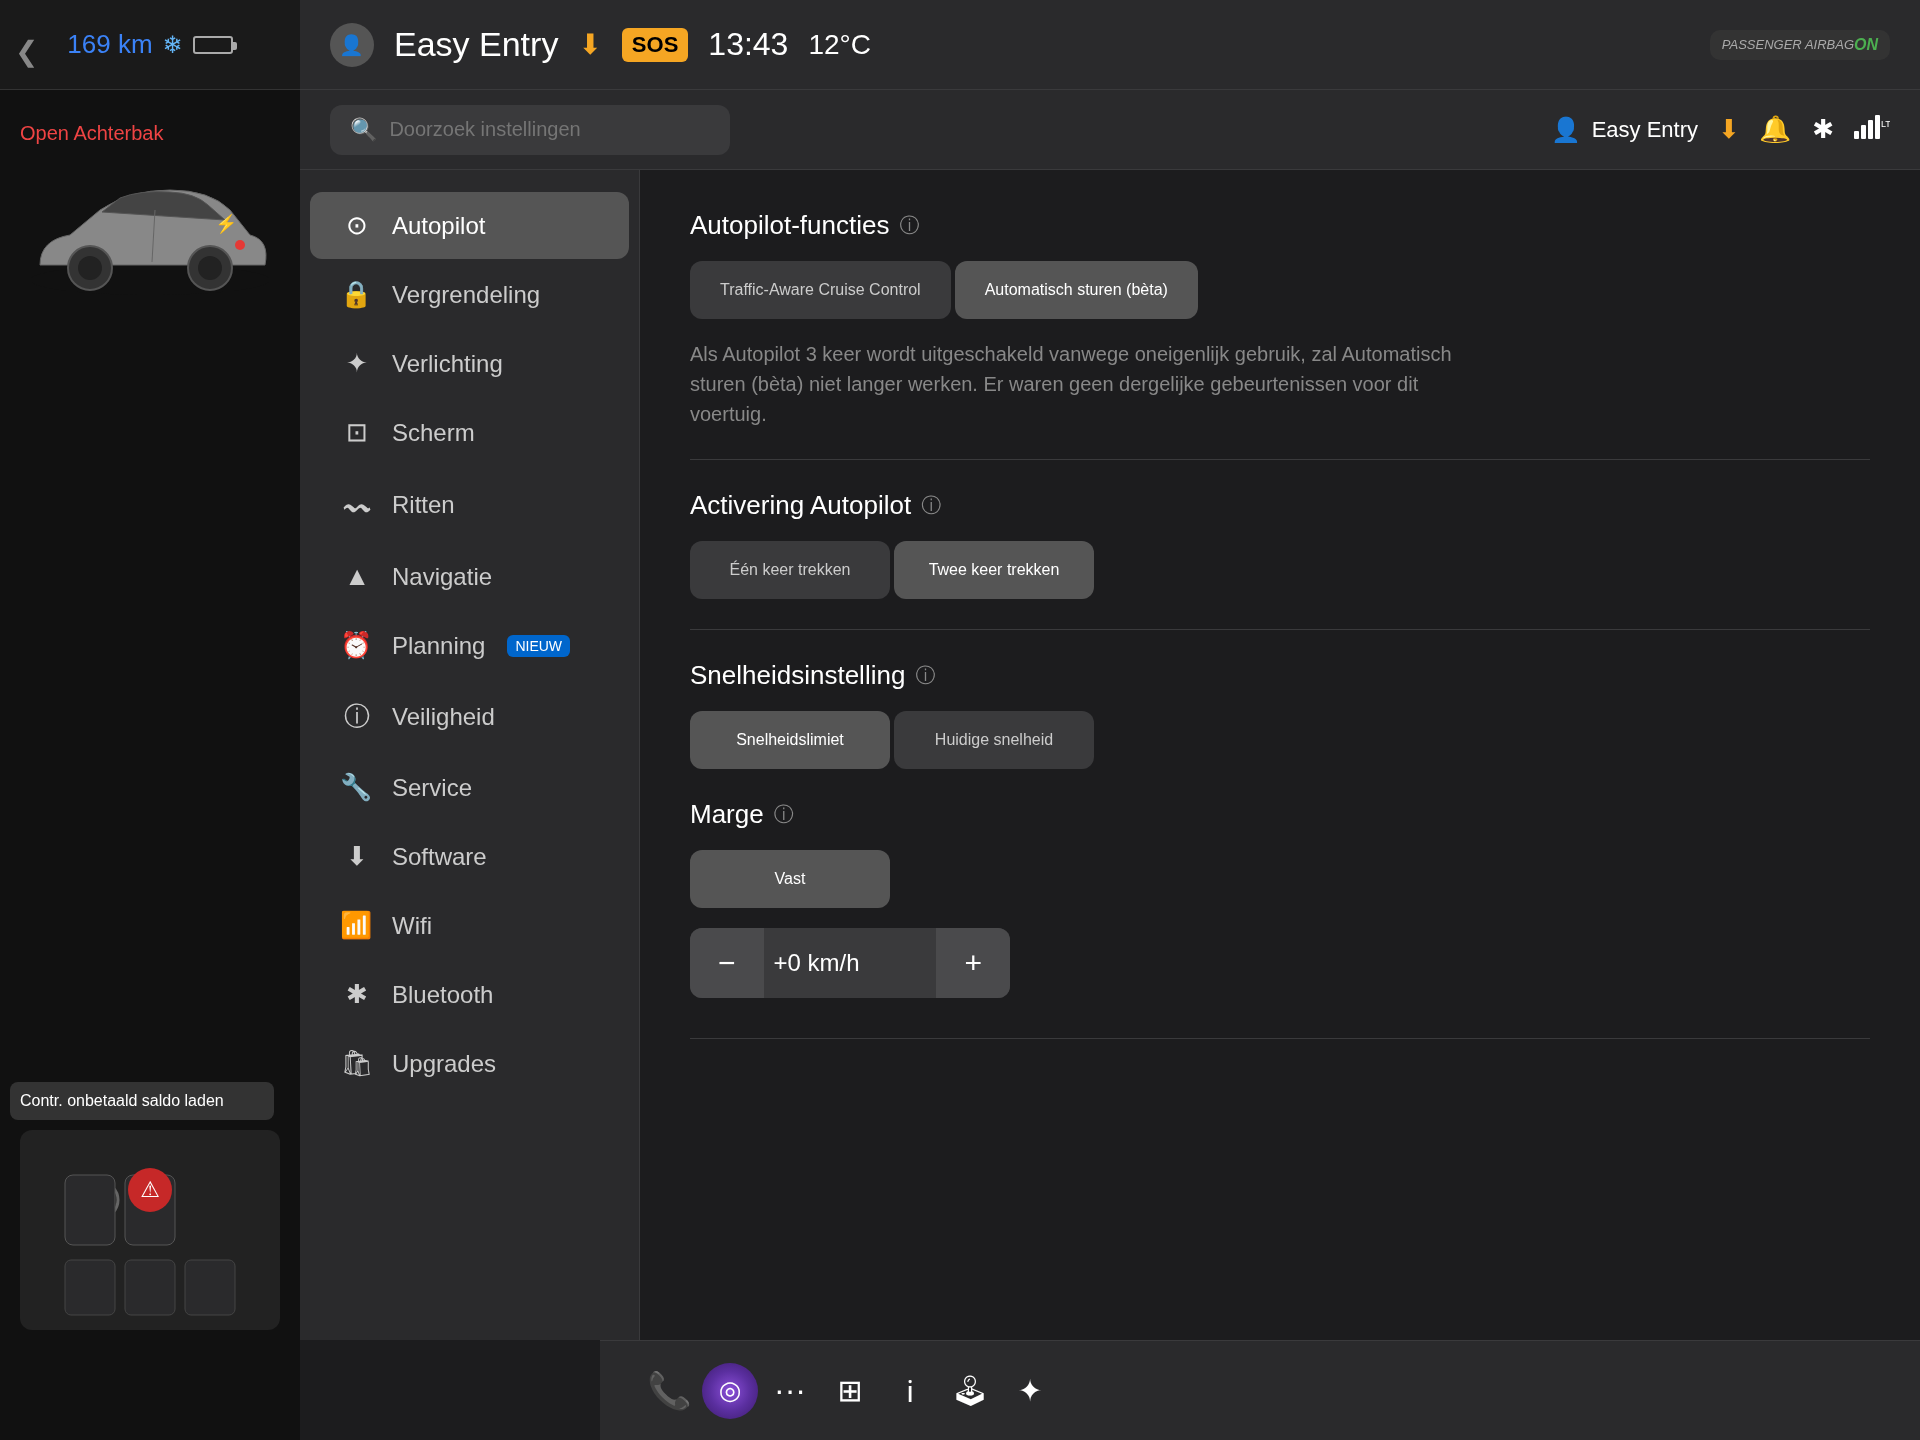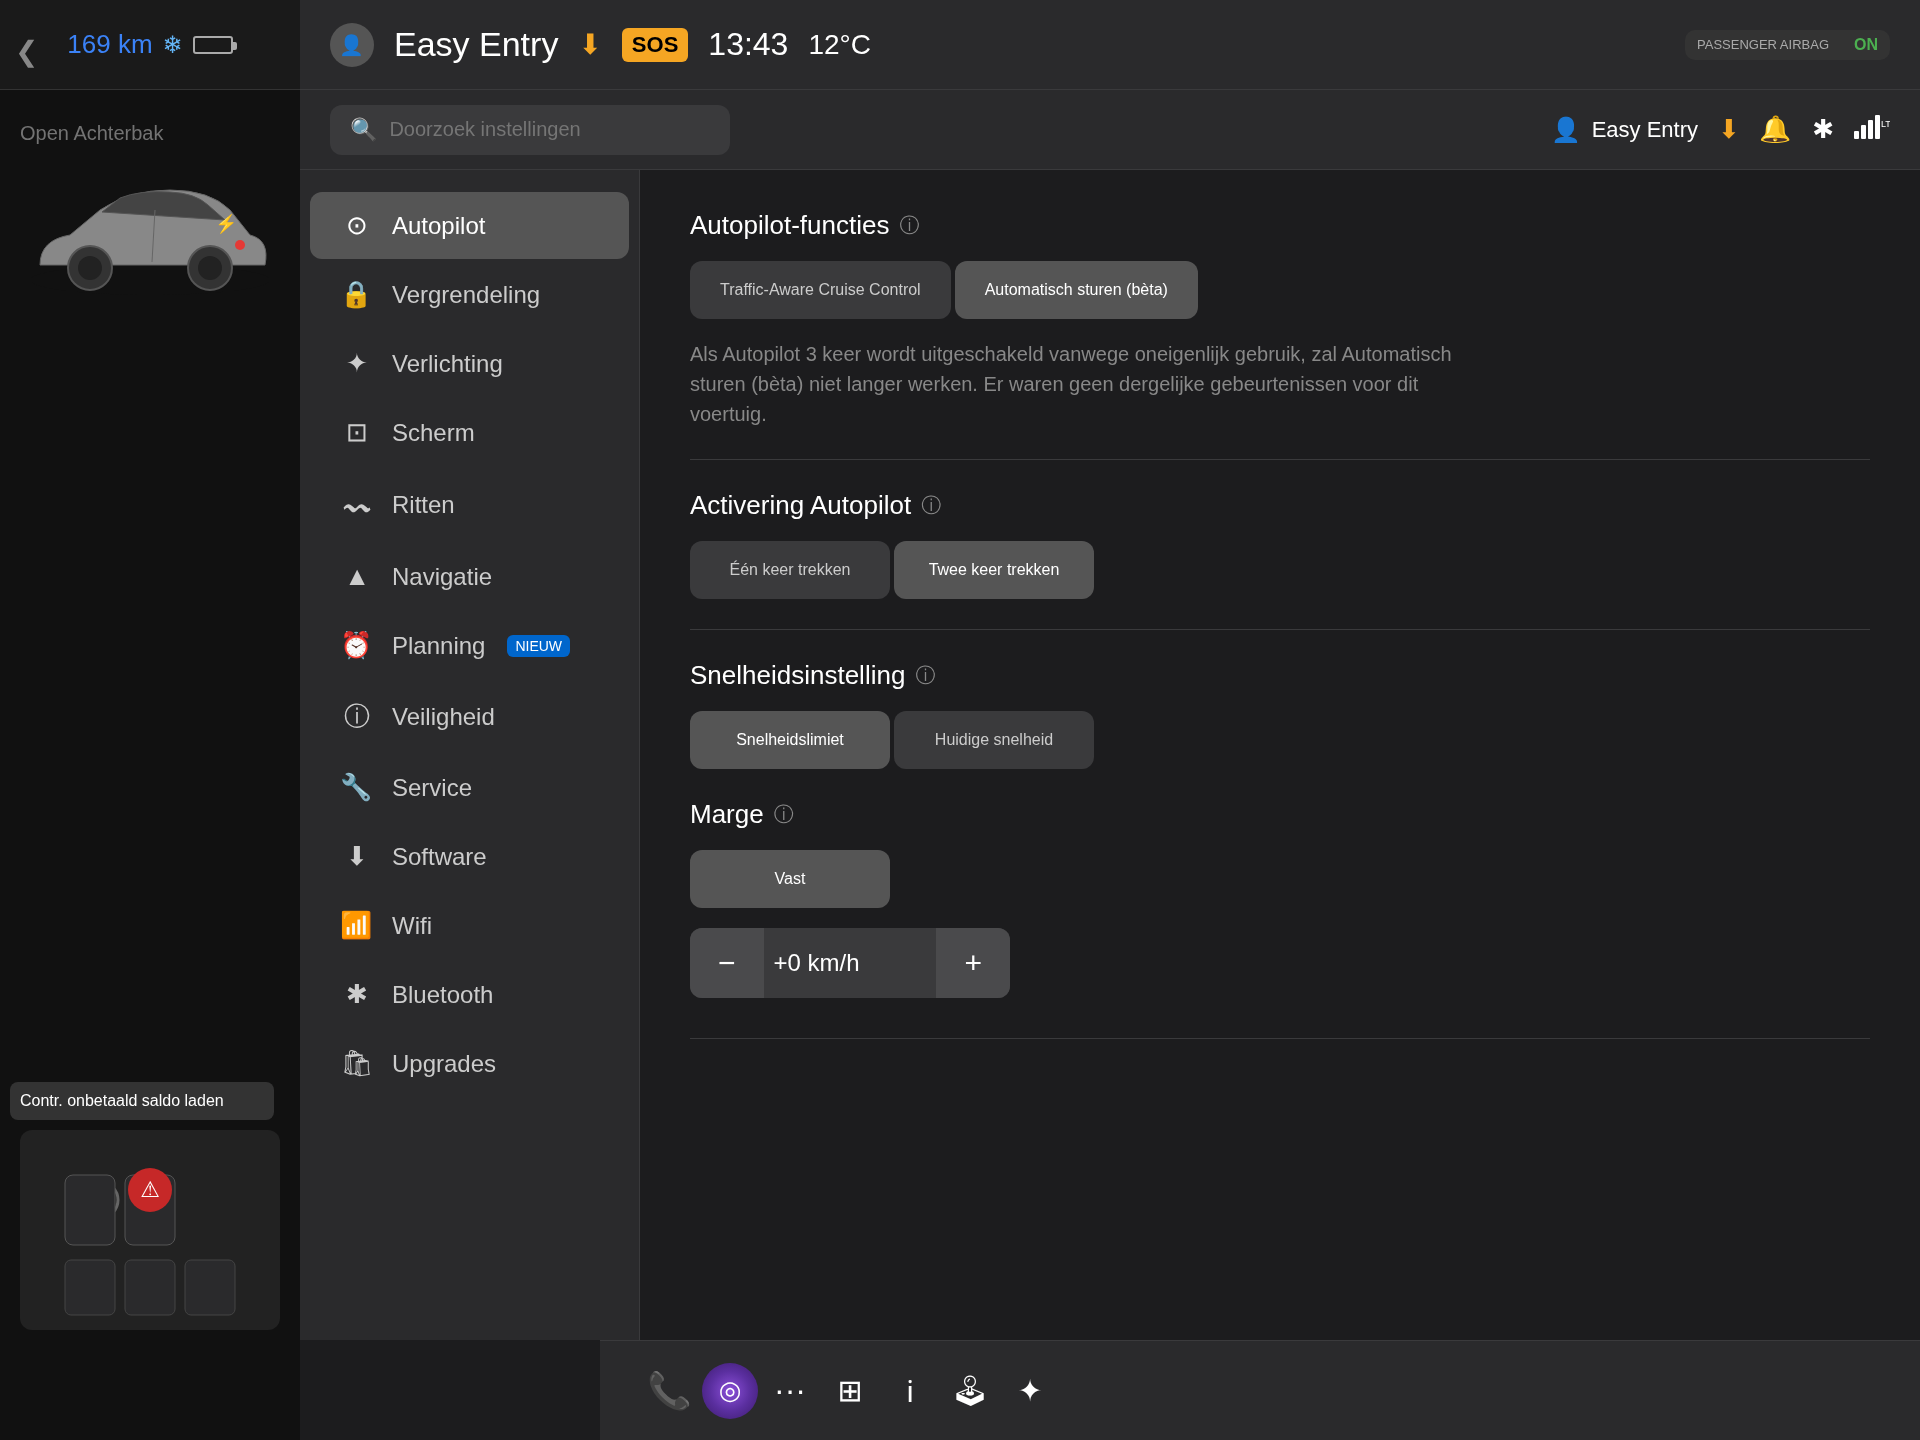--- a/index.html
+++ b/index.html
@@ -131,23 +131,24 @@
       font-size: 28px;
     }
 
     .passenger-airbag {
       margin-left: auto;
       background: #333;
       border-radius: 10px;
       padding: 6px 12px;
       display: flex;
       align-items: center;
-      gap: 25px;
+      gap: 0;
       color: #fff;
       font-size: 14px;
+      font-style: italic;
     }
 
     .airbag-on { color: #4caf50; font-weight: bold; font-size: 16px; }
 
     
     .second-bar {
       height: 80px;
       background: #2a2a2c;
       display: flex;
       align-items: center;
@@ -425,21 +426,21 @@
   <div class="left-top-bar">
     <span class="left-arrow">❮</span>
     <span style="color:#3b82f6;font-size:26px;font-weight:300;">169 km</span>
     <span class="snowflake-icon">❄</span>
     <span class="battery-bar">
       <span class="battery-fill"></span>
     </span>
   </div>
 
   <div style="position:absolute;top:100px;left:10px;width:280px;height:260px;">
-    <div style="position:absolute;top:20px;left:10px;color:#737373;font-size:20px;text-align:center;line-height:1.3;">
+    <div style="position:absolute;top:20px;left:10px;color:#ef4444;font-size:20px;text-align:center;line-height:1.3;">
       <span>Open Achterbak</span>
     </div>
 
     <svg viewBox="0 0 280 180" style="position:absolute;top:50px;width:280px;height:180px;">
 
       <ellipse cx="140" cy="130" rx="120" ry="15" fill="#111" opacity="0.5"></ellipse>
 
       <path d="M30,115 Q30,90 60,85 L90,60 Q120,40 160,40 Q200,40 220,60 L240,85 Q260,90 255,115 Z" fill="#888" stroke="#666" stroke-width="1"></path>
 
       <path d="M92,62 L110,48 Q130,40 160,42 Q185,43 198,55 L215,70 Z" fill="#444" stroke="#555" stroke-width="1"></path>

